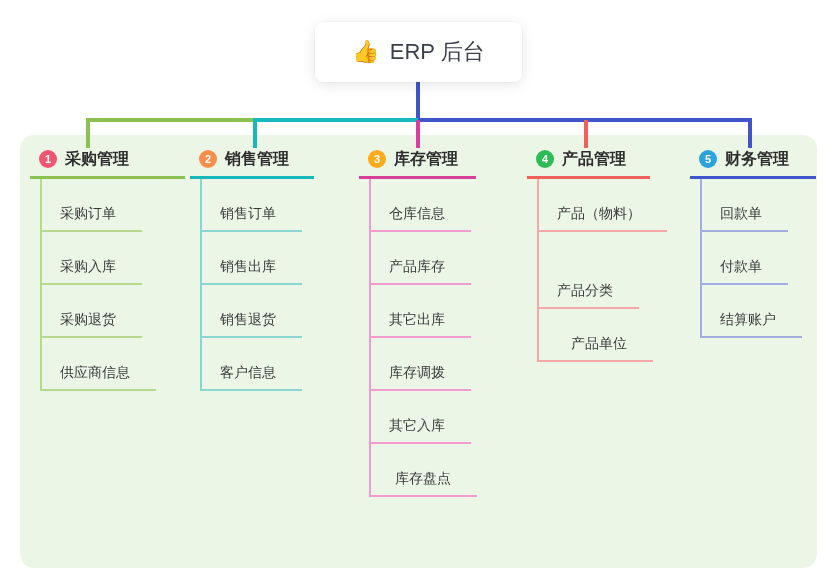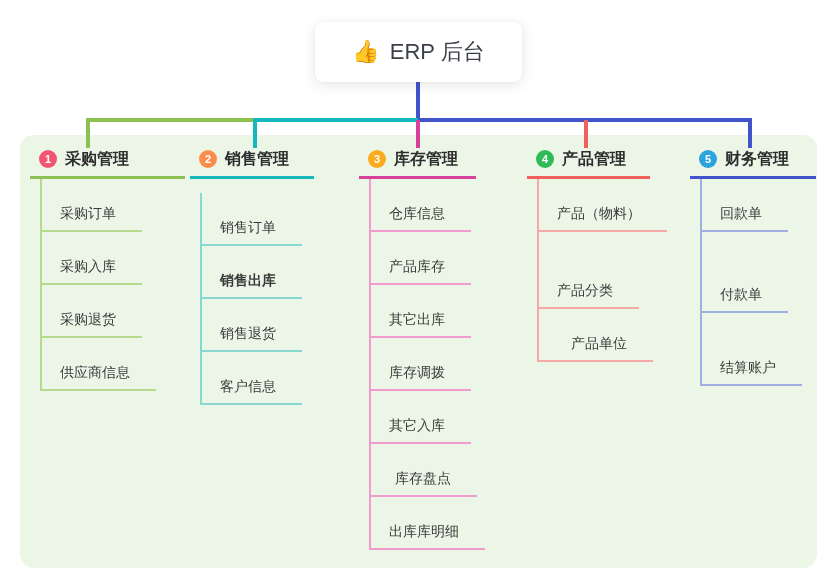--- a/index.html
+++ b/index.html
@@ -82,41 +82,40 @@
         <div class="child" style="border-bottom-color: rgb(181, 218, 141);">采购退货</div>
         <div class="child" style="border-bottom-color: rgb(181, 218, 141);">供应商信息</div>
       </div>
   </div>
 
   <div class="branch" style="left: 190px;">
     <div class="branch-title" style="border-bottom-color: rgb(23, 184, 188); width: 124px;">
       <span class="badge" style="background: rgb(251, 141, 76);">2</span>
       <span class="branch-label">销售管理</span>
     </div>
-    <div class="children" style="border-left-color: rgb(138, 215, 210); margin-top: 14px;">
+    <div class="children" style="border-left-color: rgb(138, 215, 210);">
         <div class="child" style="border-bottom-color: rgb(138, 215, 210);">销售订单</div>
-        <div class="child" style="border-bottom-color: rgb(138, 215, 210); font-weight: bold;">销售出库</div>
+        <div class="child" style="border-bottom-color: rgb(138, 215, 210);">销售出库</div>
         <div class="child" style="border-bottom-color: rgb(138, 215, 210);">销售退货</div>
         <div class="child" style="border-bottom-color: rgb(138, 215, 210);">客户信息</div>
       </div>
   </div>
 
   <div class="branch" style="left: 359px;">
     <div class="branch-title" style="border-bottom-color: rgb(214, 65, 155); width: 117px;">
       <span class="badge" style="background: rgb(251, 171, 28);">3</span>
       <span class="branch-label">库存管理</span>
     </div>
     <div class="children" style="border-left-color: rgb(241, 155, 206);">
         <div class="child" style="border-bottom-color: rgb(241, 155, 206);">仓库信息</div>
         <div class="child" style="border-bottom-color: rgb(241, 155, 206);">产品库存</div>
         <div class="child" style="border-bottom-color: rgb(241, 155, 206);">其它出库</div>
         <div class="child" style="border-bottom-color: rgb(241, 155, 206);">库存调拨</div>
         <div class="child" style="border-bottom-color: rgb(241, 155, 206);">其它入库</div>
         <div class="child" style="border-bottom-color: rgb(241, 155, 206); padding-left: 24px;">库存盘点</div>
-        <div class="child" style="border-bottom-color: rgb(241, 155, 206);">出库库明细</div>
       </div>
   </div>
 
   <div class="branch" style="left: 527px;">
     <div class="branch-title" style="border-bottom-color: rgb(240, 96, 92); width: 123px;">
       <span class="badge" style="background: rgb(47, 187, 88);">4</span>
       <span class="branch-label">产品管理</span>
     </div>
     <div class="children" style="border-left-color: rgb(245, 168, 166);">
         <div class="child" style="border-bottom-color: rgb(245, 168, 166);">产品（物料）</div>
@@ -125,17 +124,17 @@
       </div>
   </div>
 
   <div class="branch" style="left: 690px;">
     <div class="branch-title" style="border-bottom-color: rgb(66, 84, 204); width: 126px;">
       <span class="badge" style="background: rgb(43, 163, 220);">5</span>
       <span class="branch-label">财务管理</span>
     </div>
     <div class="children" style="border-left-color: rgb(159, 176, 224); font-family: Liberation Mono, monospace;">
         <div class="child" style="border-bottom-color: rgb(159, 176, 224);">回款单</div>
-        <div class="child" style="border-bottom-color: rgb(159, 176, 224); margin-top: 28px;">付款单</div>
-        <div class="child" style="border-bottom-color: rgb(159, 176, 224); margin-top: 20px;">结算账户</div>
+        <div class="child" style="border-bottom-color: rgb(159, 176, 224);">付款单</div>
+        <div class="child" style="border-bottom-color: rgb(159, 176, 224);">结算账户</div>
       </div>
   </div>
 </div>
 
 </body></html>

